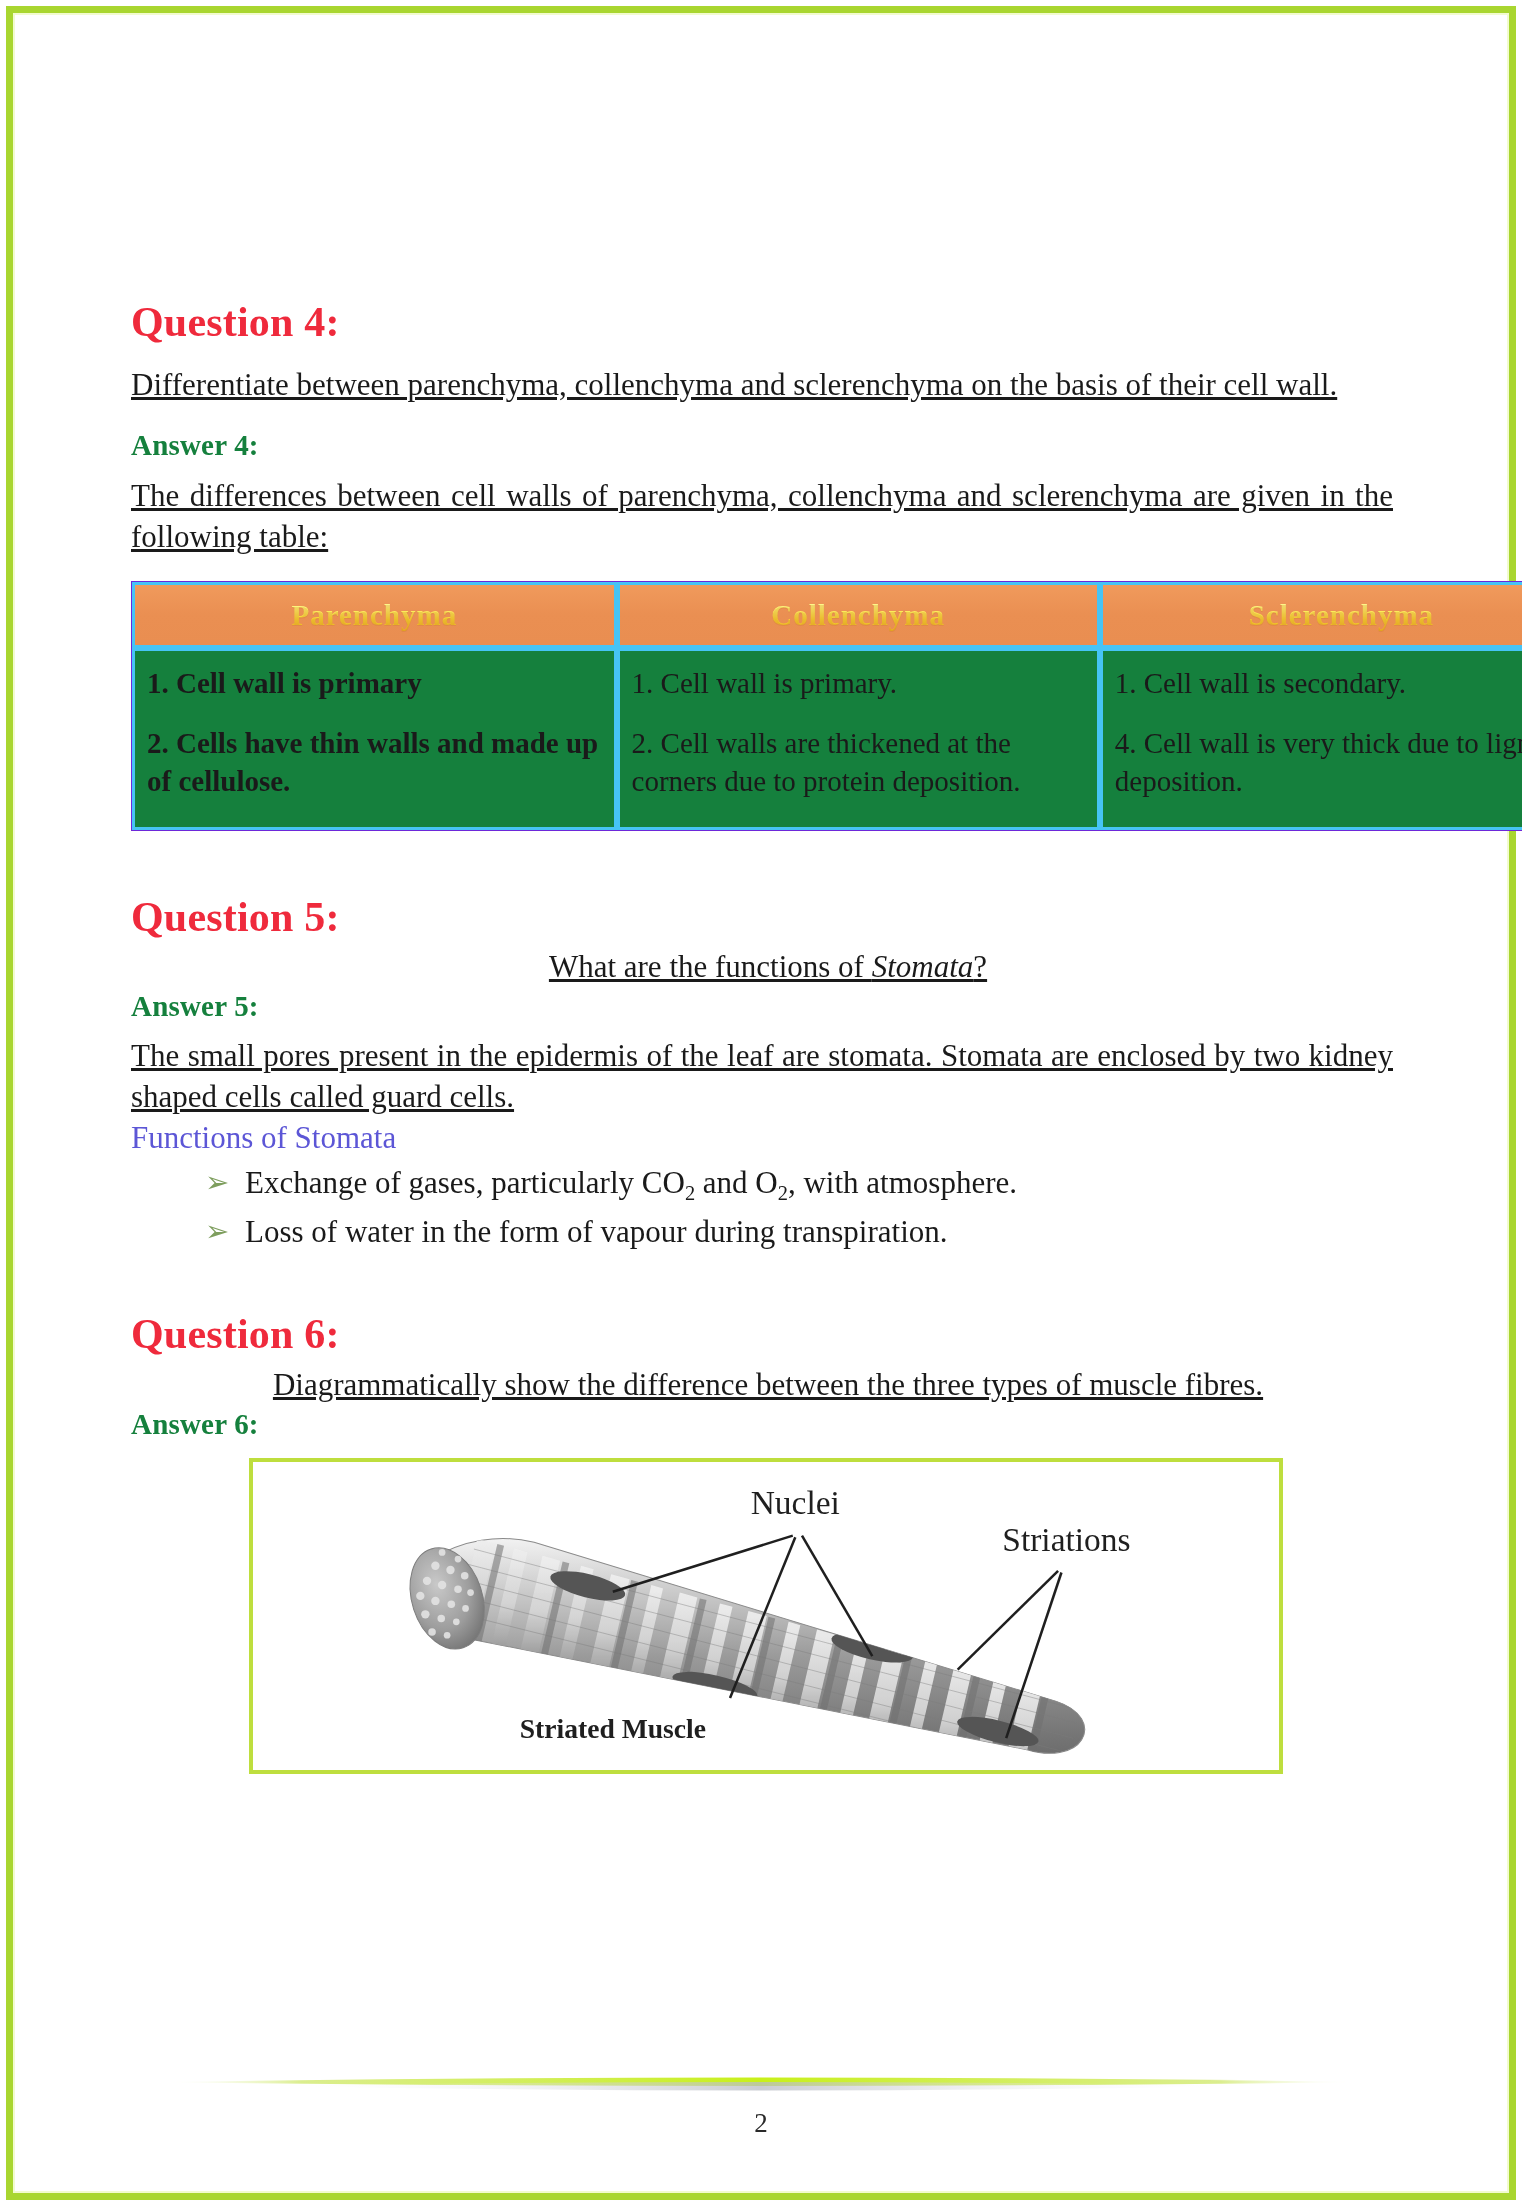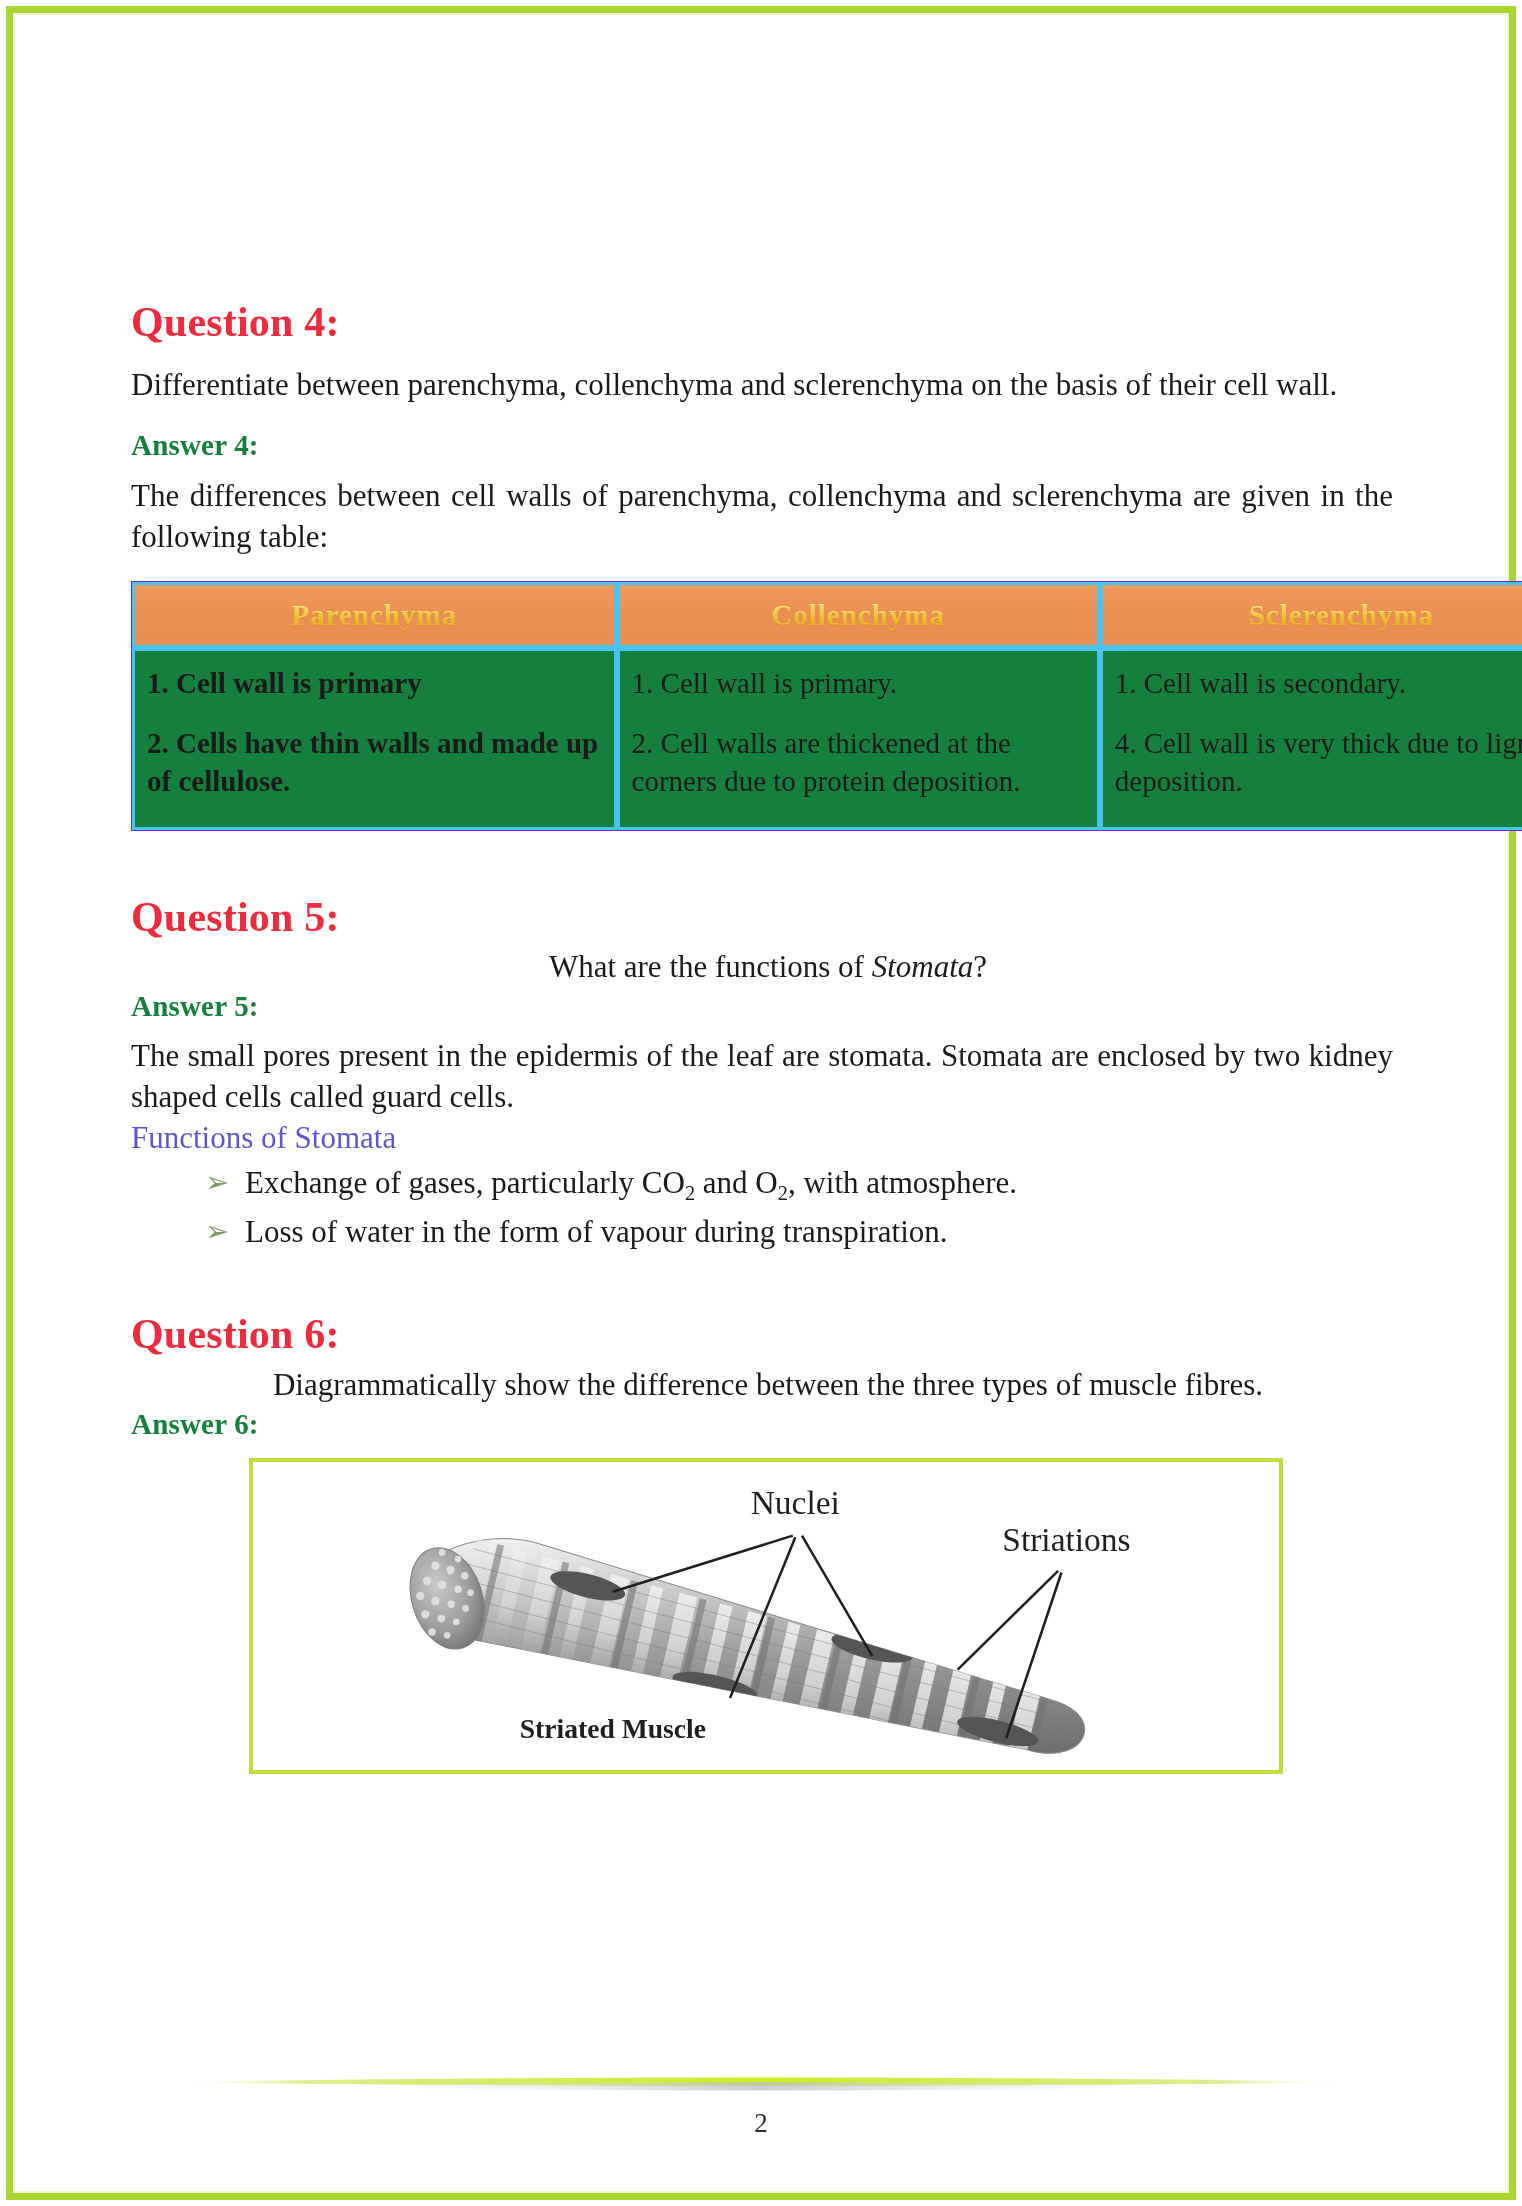--- a/index.html
+++ b/index.html
@@ -65,20 +65,21 @@
     line-height: 1.25;
     margin: 0 0 12px 0;
     letter-spacing: 0.2px;
   }
   .body-text {
     color: #1a1a1a;
     font-size: 31px;
     line-height: 1.32;
     text-align: justify;
     margin: 0;
+    text-decoration: underline;
   }
   .body-text.nojust { text-align: center; margin-left: 12px; }
 
   .spacer-lg { height: 30px; }
   .spacer-md { height: 22px; }
 
   
   .cmp-table {
     width: 1453px;
     border-collapse: separate;

